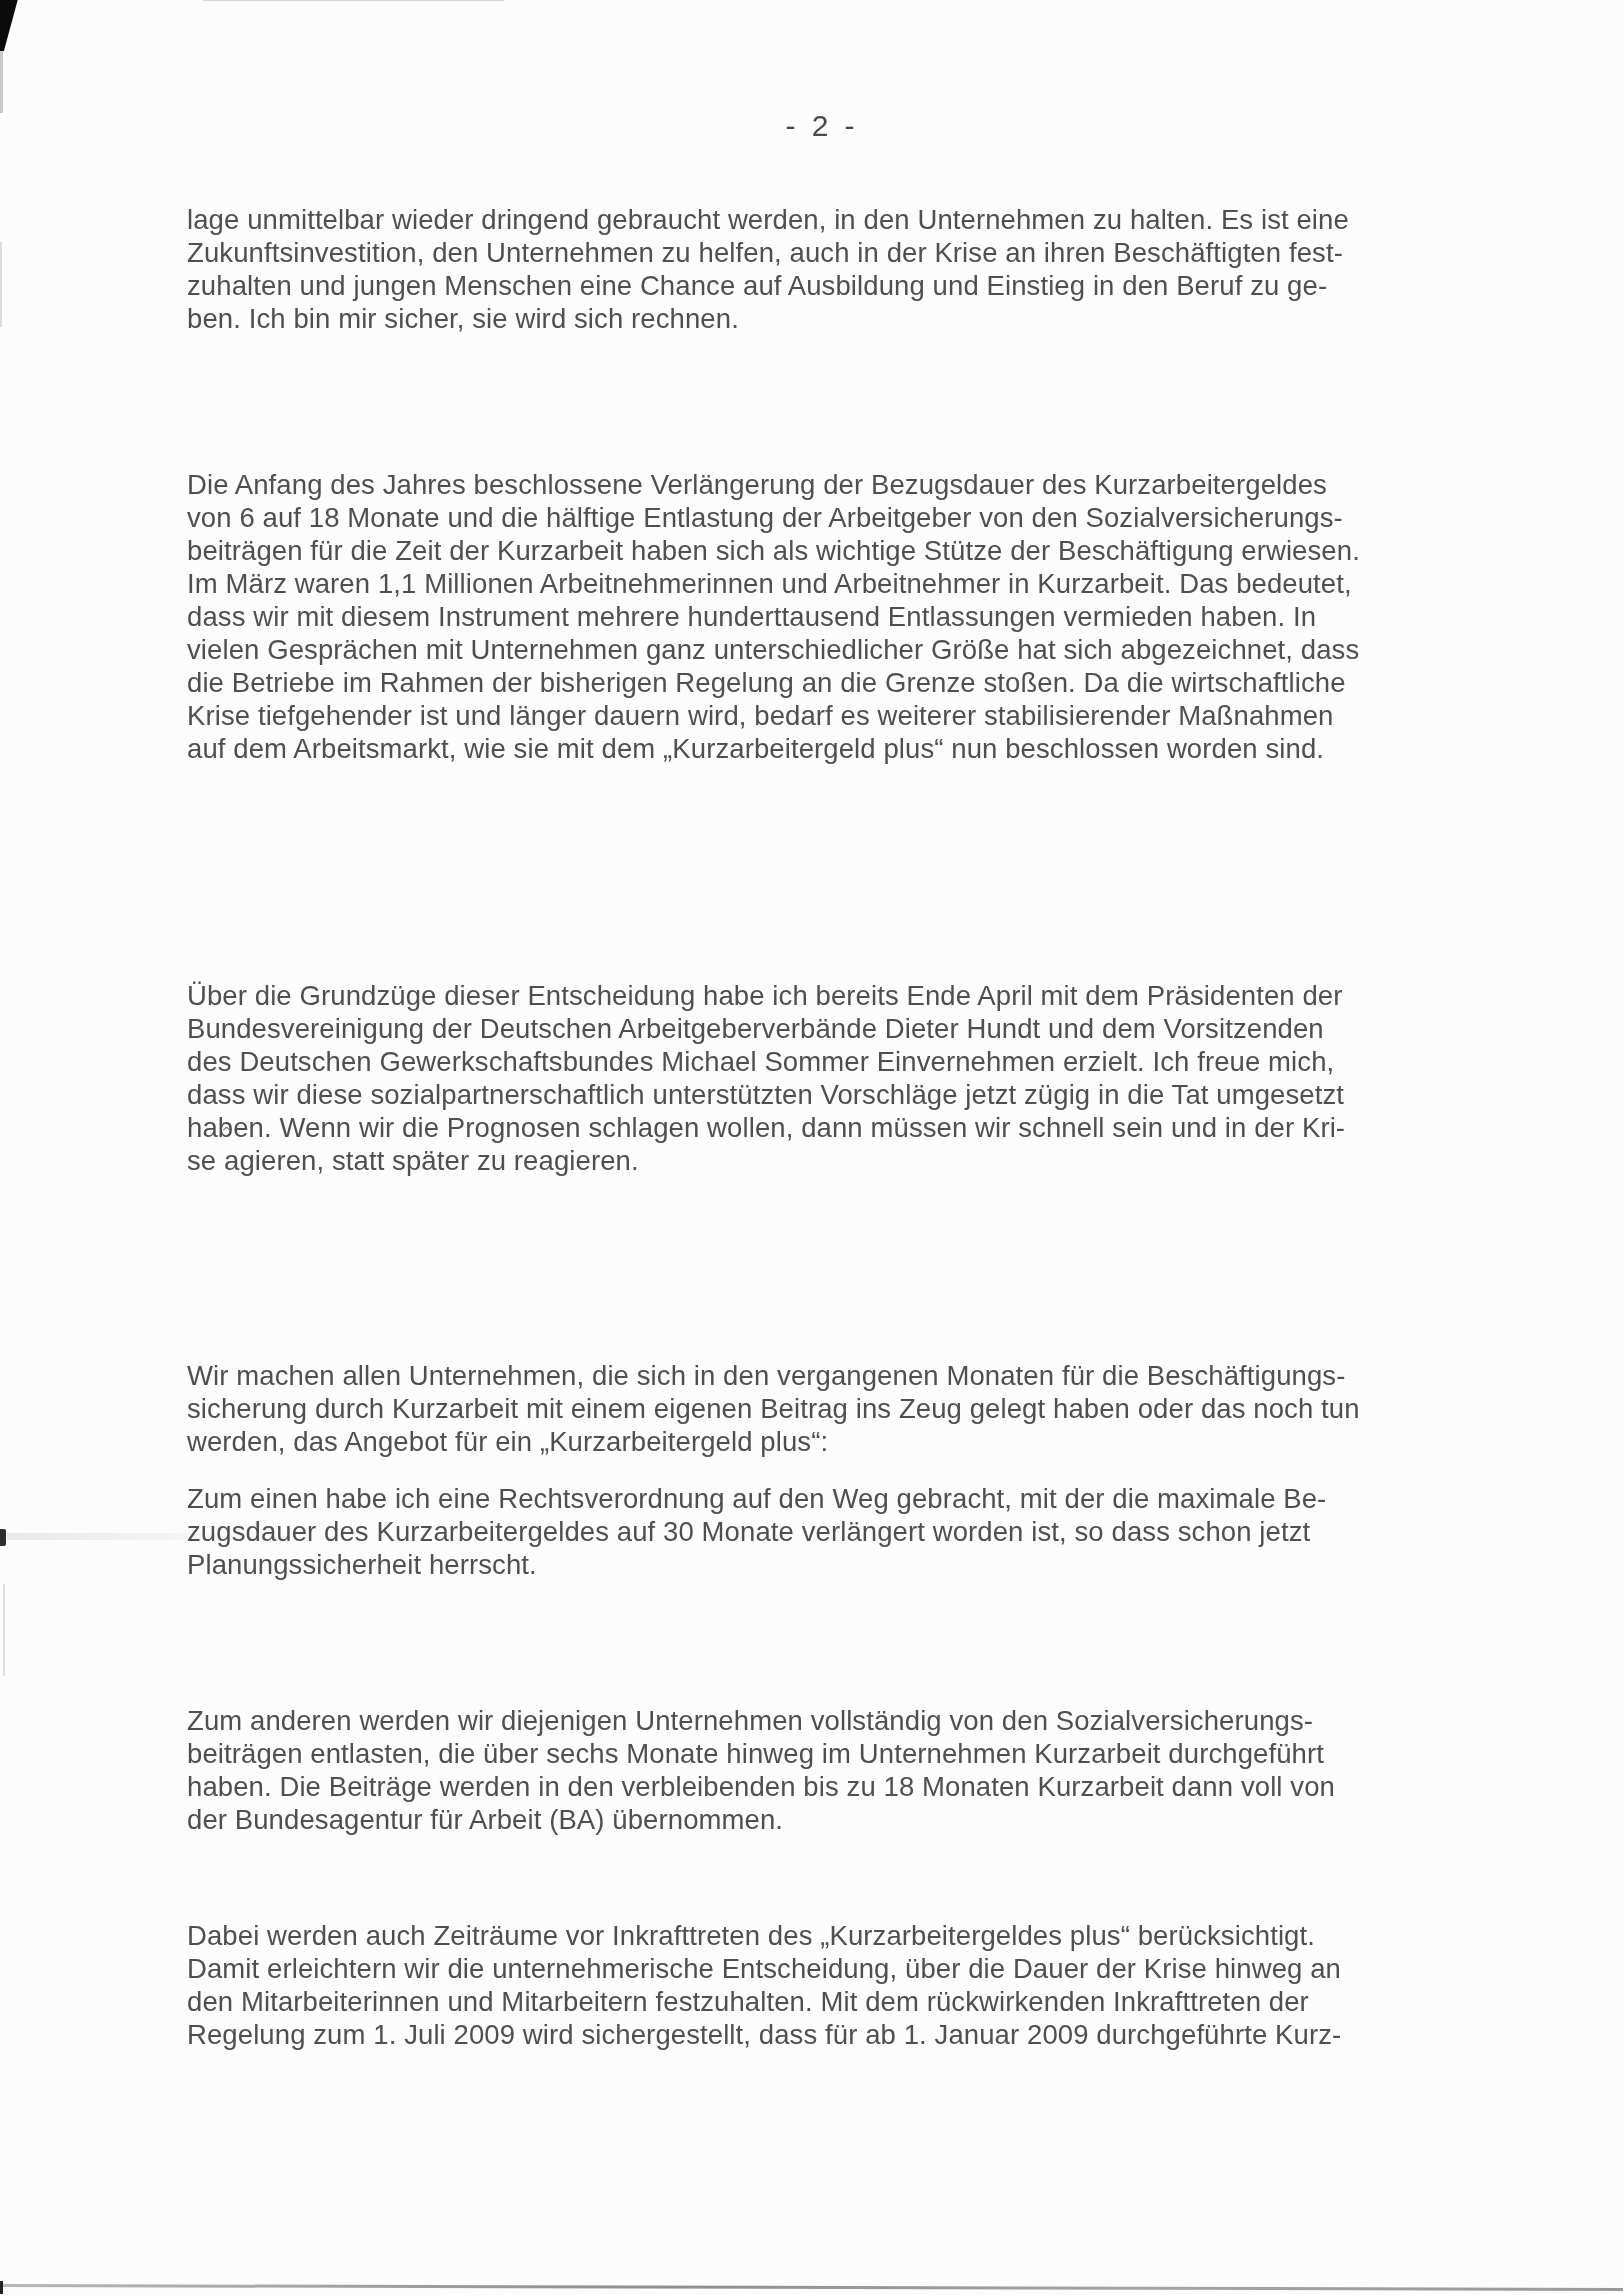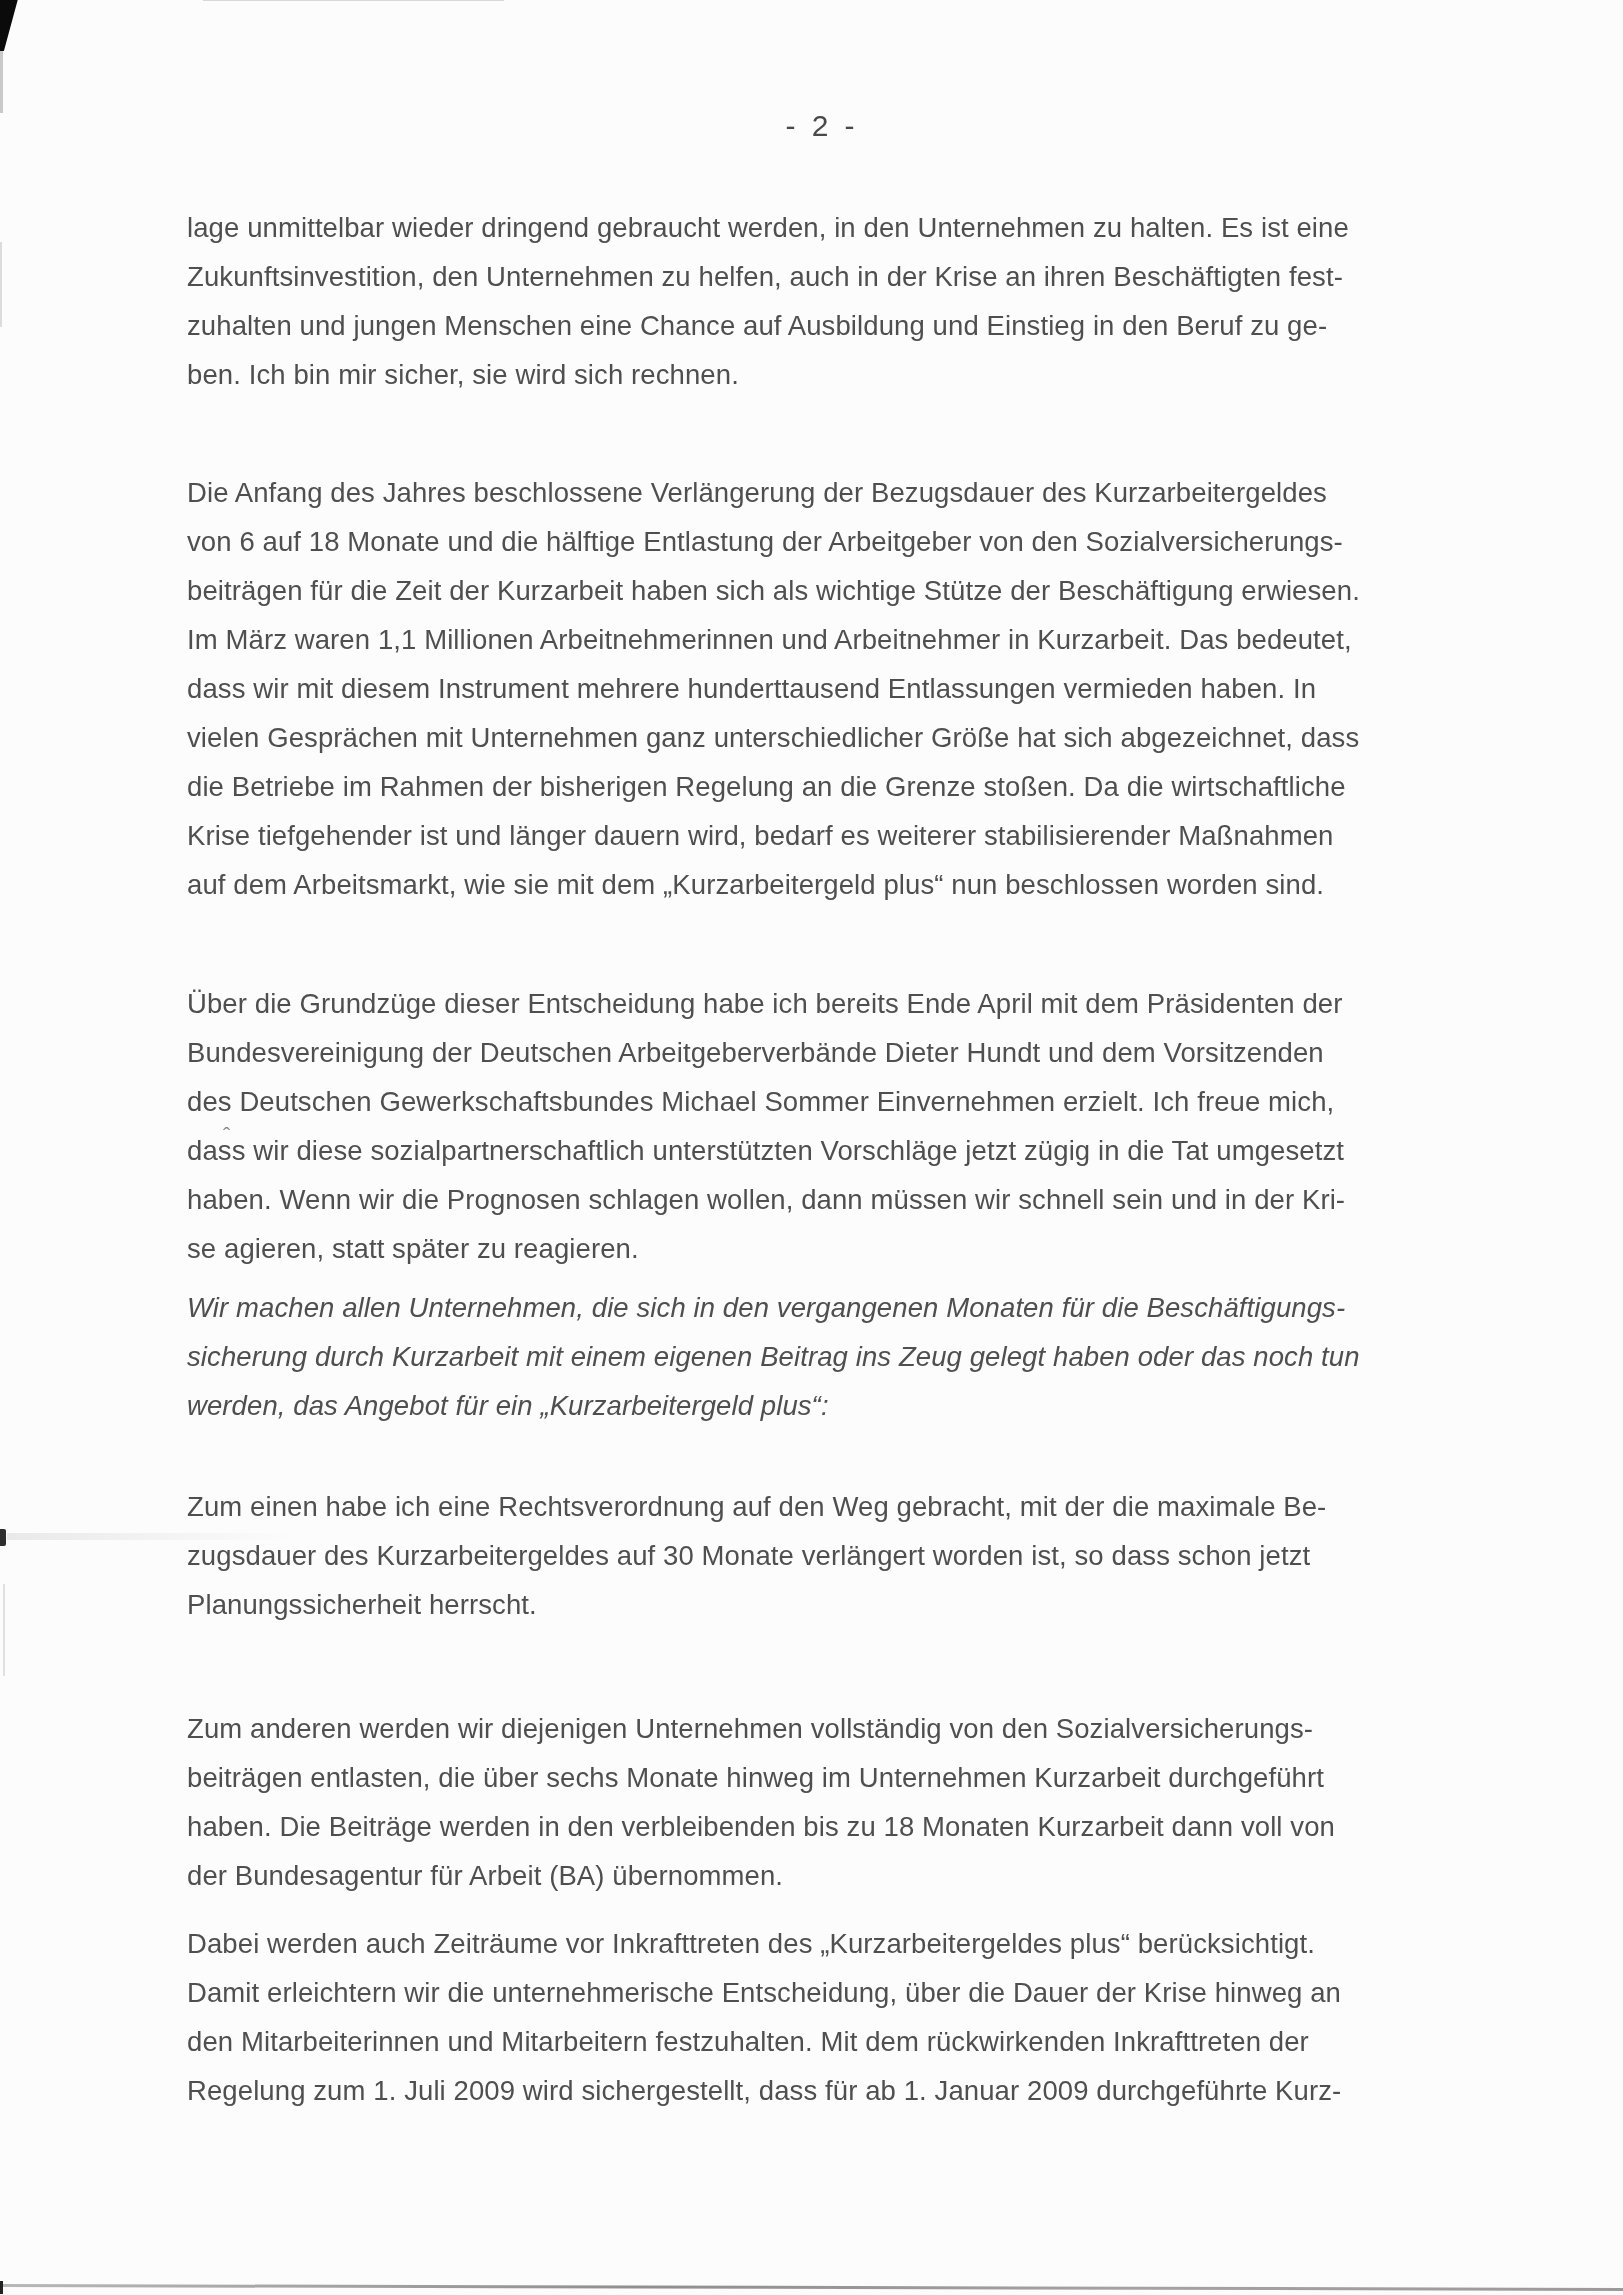--- a/index.html
+++ b/index.html
@@ -25,29 +25,29 @@
     text-align: center;
     font-size: 30px;
     color: #4a4a4a;
     letter-spacing: 3.9px;
   }
   .para {
     position: absolute;
     left: 187px;
     margin: 0;
     font-size: 27.5px;
-    line-height: 49px;
+    line-height: 33px;
     white-space: pre;
     color: #4f4f4f;
     letter-spacing: 0.1px;
   }
   .para-1 { top: 203px; }
   .para-2 { top: 468px; }
   .para-3 { top: 979px; }
-  .para-4 { top: 1283px; font-style: italic; }
+  .para-4 { top: 1359px; }
   .para-5 { top: 1482px; }
   .para-6 { top: 1676px; margin-top: 28px; }
   .para-7 { top: 1919px; }
 
   
   .artifact { position: absolute; pointer-events: none; }
   .corner-wedge {
     top: 0; left: 0; width: 19.6px; height: 51px;
     background: #0b0b0b;
     clip-path: polygon(0 0, 17.7px 0, 3.9px 51px, 0 51px);

